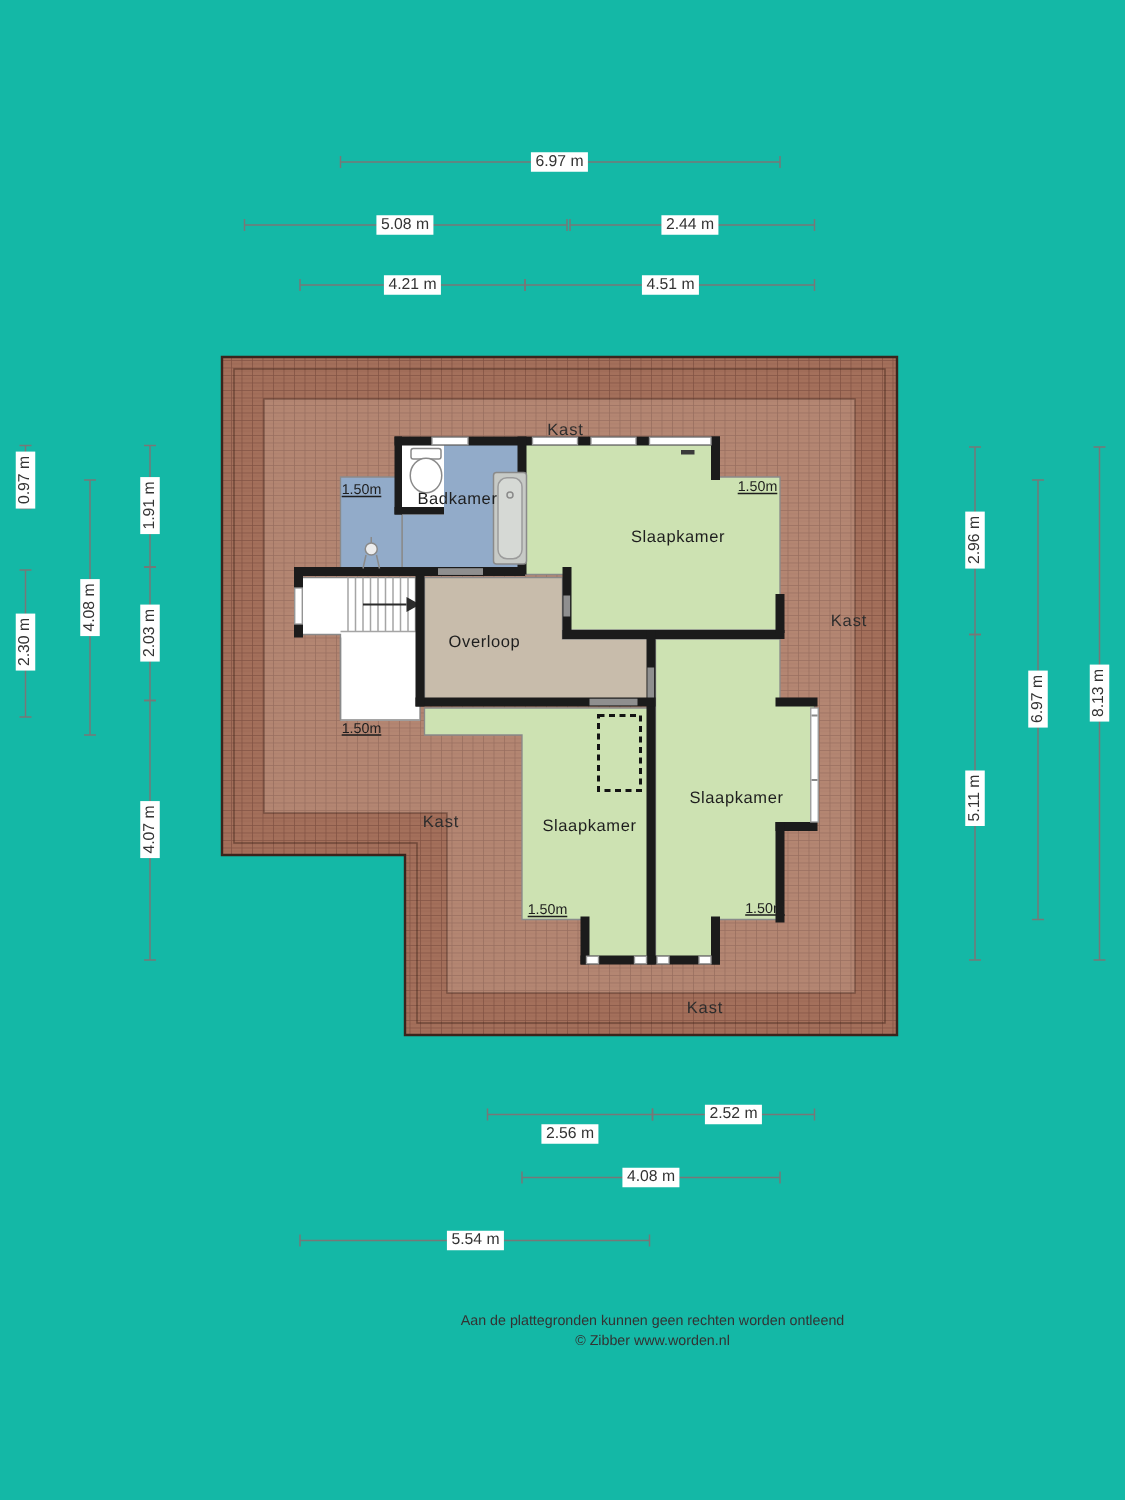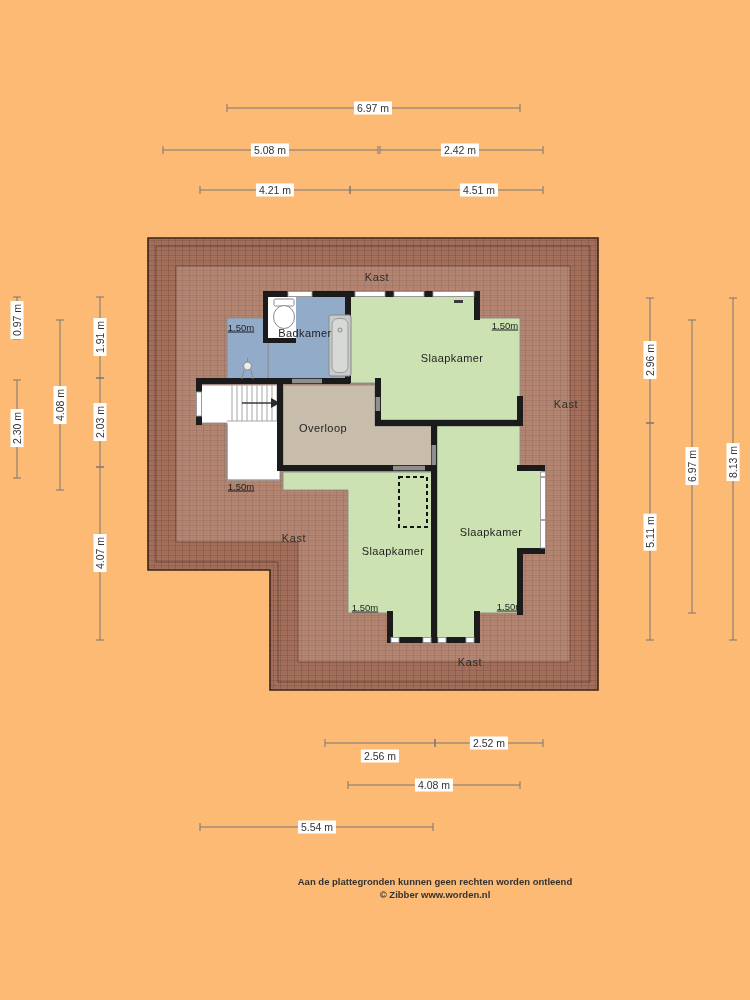--- a/index.html
+++ b/index.html
@@ -1,25 +1,25 @@
 <!DOCTYPE html>
 <html><head>
 <meta charset="utf-8">
 <style>
   html,body{margin:0;padding:0;background:#fff;}
-  .canvas{position:relative;width:750px;height:1000px;background:#fdba74;overflow:hidden;
+  .canvas{position:relative;width:750px;height:1000px;background:#14b8a6;overflow:hidden;
           font-family:"Liberation Sans",sans-serif;}
   .plan-svg{position:absolute;left:0;top:0;}
   .lbl{position:absolute;transform:translate(-50%,-50%);white-space:nowrap;color:#1e1e1e;}
   .dim{font-size:10.5px;color:#333;background:#fff;padding:0 3px;line-height:13px;}
   .dim.v{transform:translate(-50%,-50%) rotate(-90deg);}
   .room{font-size:11px;letter-spacing:.4px;}
-  .kast{font-size:11px;color:#2d2d2d;letter-spacing:.6px;}
+  .kast{font-size:11px;color:#2d2d2d;letter-spacing:.6px;margin-top:10px;}
   .hmark{font-size:9.5px;text-decoration:underline;}
-  .footer-line{font-size:9.5px;color:#333;font-weight:bold;}
+  .footer-line{font-size:9.5px;color:#333;}
 </style>
 </head>
 <body>
 
 <div class="canvas">
 
   <svg class="plan-svg" width="750" height="1000" viewBox="0 0 750 1000">
     <defs>
       <pattern id="tiles" width="7" height="5" patternUnits="userSpaceOnUse">
         <rect width="7" height="5" fill="#a4705b"></rect>
@@ -127,23 +127,23 @@
       <path d="M729,298h8 M733,298V640 M729,640h8"></path>
       <path d="M325,739v8 M325,743H435 M435,739v8"></path>
       <path d="M435,739v8 M435,743H543 M543,739v8"></path>
       <path d="M348,781v8 M348,785H520 M520,781v8"></path>
       <path d="M200,823v8 M200,827H433 M433,823v8"></path>
     </g>
   </svg>
 
   <div class="lbl dim" style="left:373px;top:108px;">6.97 m</div>
   <div class="lbl dim" style="left:270px;top:150px;">5.08 m</div>
-  <div class="lbl dim" style="left:460px;top:150px;">2.42 m</div>
+  <div class="lbl dim" style="left:460px;top:150px;">2.44 m</div>
   <div class="lbl dim" style="left:275px;top:190px;">4.21 m</div>
-  <div class="lbl dim" style="left:447px;top:190px;margin-left:32px;">4.51 m</div>
+  <div class="lbl dim" style="left:447px;top:190px;">4.51 m</div>
 
   <div class="lbl dim v" style="left:17px;top:320px;">0.97 m</div>
   <div class="lbl dim v" style="left:17px;top:428px;">2.30 m</div>
   <div class="lbl dim v" style="left:60px;top:405px;">4.08 m</div>
   <div class="lbl dim v" style="left:100px;top:337px;">1.91 m</div>
   <div class="lbl dim v" style="left:100px;top:422px;">2.03 m</div>
   <div class="lbl dim v" style="left:100px;top:553px;">4.07 m</div>
 
   <div class="lbl dim v" style="left:650px;top:360px;">2.96 m</div>
   <div class="lbl dim v" style="left:650px;top:532px;">5.11 m</div>

